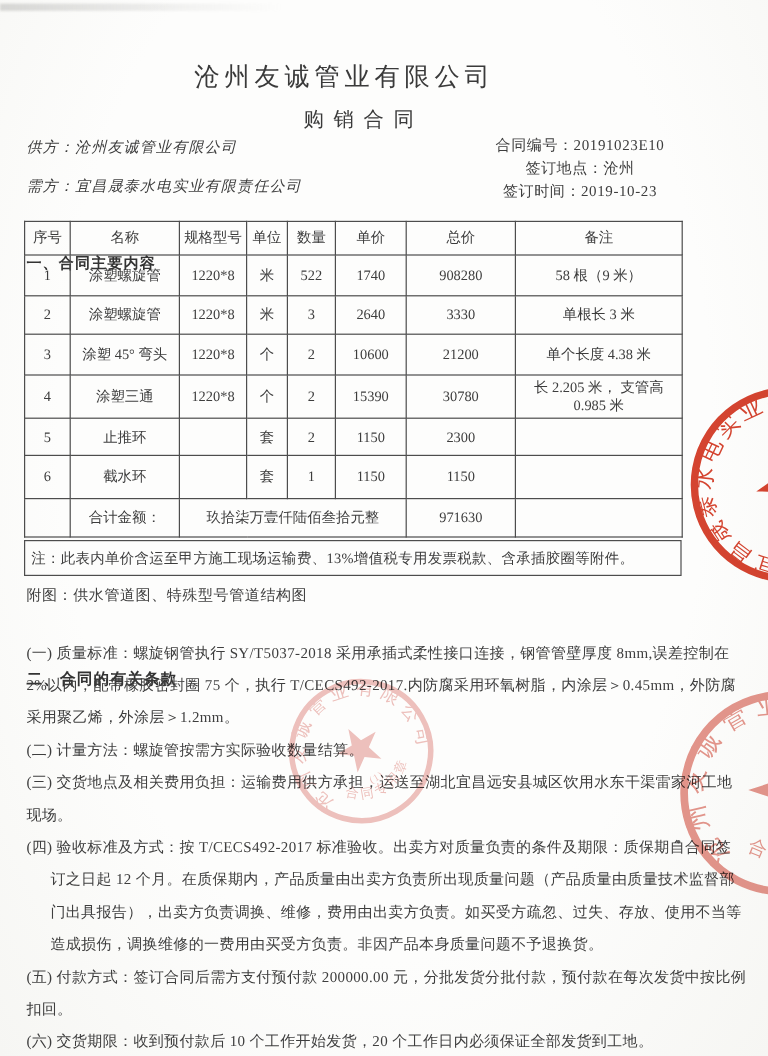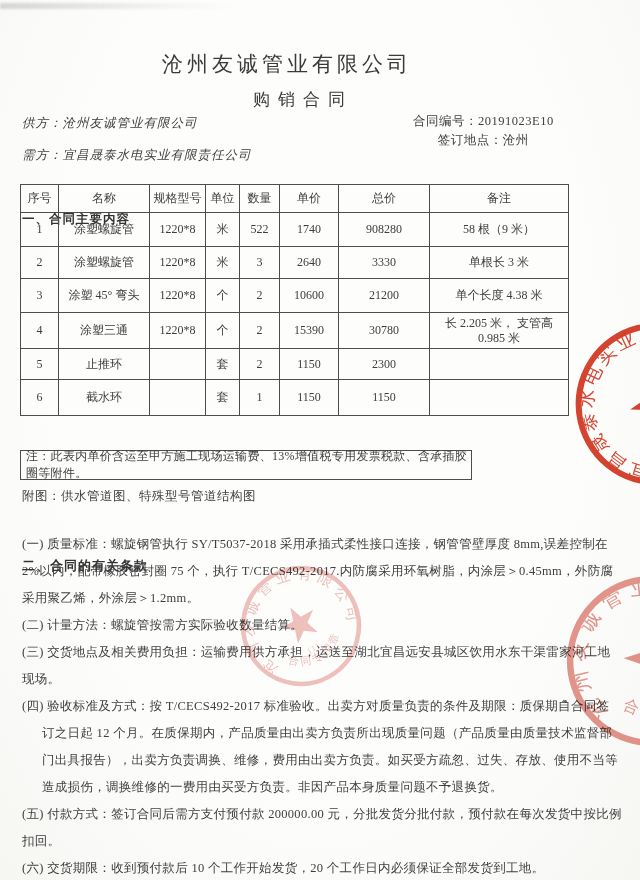--- a/index.html
+++ b/index.html
@@ -33,21 +33,21 @@
     border:1px solid #4d4d4d; text-align:center; vertical-align:middle;
     font-size:12px; font-weight:normal; color:#3d3d3d; padding:0 2px; line-height:1.25;
     overflow:hidden;
   }
   tr.h-header { height:28px; }
   tr.r0 { height:34px; } tr.r1 { height:32px; } tr.r2 { height:34px; }
   tr.r3 { height:36px; } tr.r4 { height:31px; } tr.r5 { height:36px; }
   tr.total-row { height:32px; }
   td.remark { font-size:11.5px; }
 
-  .note-box { position:absolute; left:20px; top:450px; width:452px; height:30px;
+  .note-box { position:absolute; left:20px; top:450px; width:548px; height:30px;
     border:1px solid #4d4d4d; font-size:12px; color:#3d3d3d;
     display:flex; align-items:center; padding-left:5px; letter-spacing:.3px; }
 
   .clauses { position:absolute; left:22px; top:531px; width:600px;
     font-size:12.5px; line-height:27px; color:#3e3e3e; letter-spacing:.3px; }
   .clauses p { margin:0; }
   .clauses p.hang { padding-left:20px; text-indent:-20px; }
 
   .stamp { position:absolute; mix-blend-mode:multiply; }
   .stamp .ring { fill:none; stroke-width:7; }
@@ -76,20 +76,21 @@
   <div class="party-line supplier-line">
     <span>供方：</span><span>沧州友诚管业有限公司</span>
   </div>
   <div class="party-line buyer-line">
     <span>需方：</span><span>宜昌晟泰水电实业有限责任公司</span>
   </div>
 
   <div class="meta">
     <div><span>合同编号：</span><span>20191023E10</span></div>
     <div><span>签订地点：</span><span>沧州</span></div>
+    <div><span>签订时间：</span><span>2019-10-23</span></div>
   </div>
 
   <div class="sec-heading sec1-heading">一、合同主要内容</div>
 
   <table class="main">
     <colgroup>
       <col style="width:38px">
         <col style="width:91px">
         <col style="width:56px">
         <col style="width:34px">
@@ -164,20 +165,27 @@
       <tr class="r5">
         <td>6</td>
         <td>截水环</td>
         <td></td>
         <td>套</td>
         <td>1</td>
         <td>1150</td>
         <td>1150</td>
         <td class="remark"></td>
       </tr>
+      <tr class="total-row">
+        <td></td>
+        <td>合计金额：</td>
+        <td colspan="4">玖拾柒万壹仟陆佰叁拾元整</td>
+        <td>971630</td>
+        <td></td>
+      </tr>
     </tbody>
   </table>
 
   <div class="note-box">注：此表内单价含运至甲方施工现场运输费、13%增值税专用发票税款、含承插胶圈等附件。</div>
 
   <div class="attachment">附图：供水管道图、特殊型号管道结构图</div>
 
   <div class="sec-heading sec2-heading">二、合同的有关条款</div>
 
   <div class="clauses">

